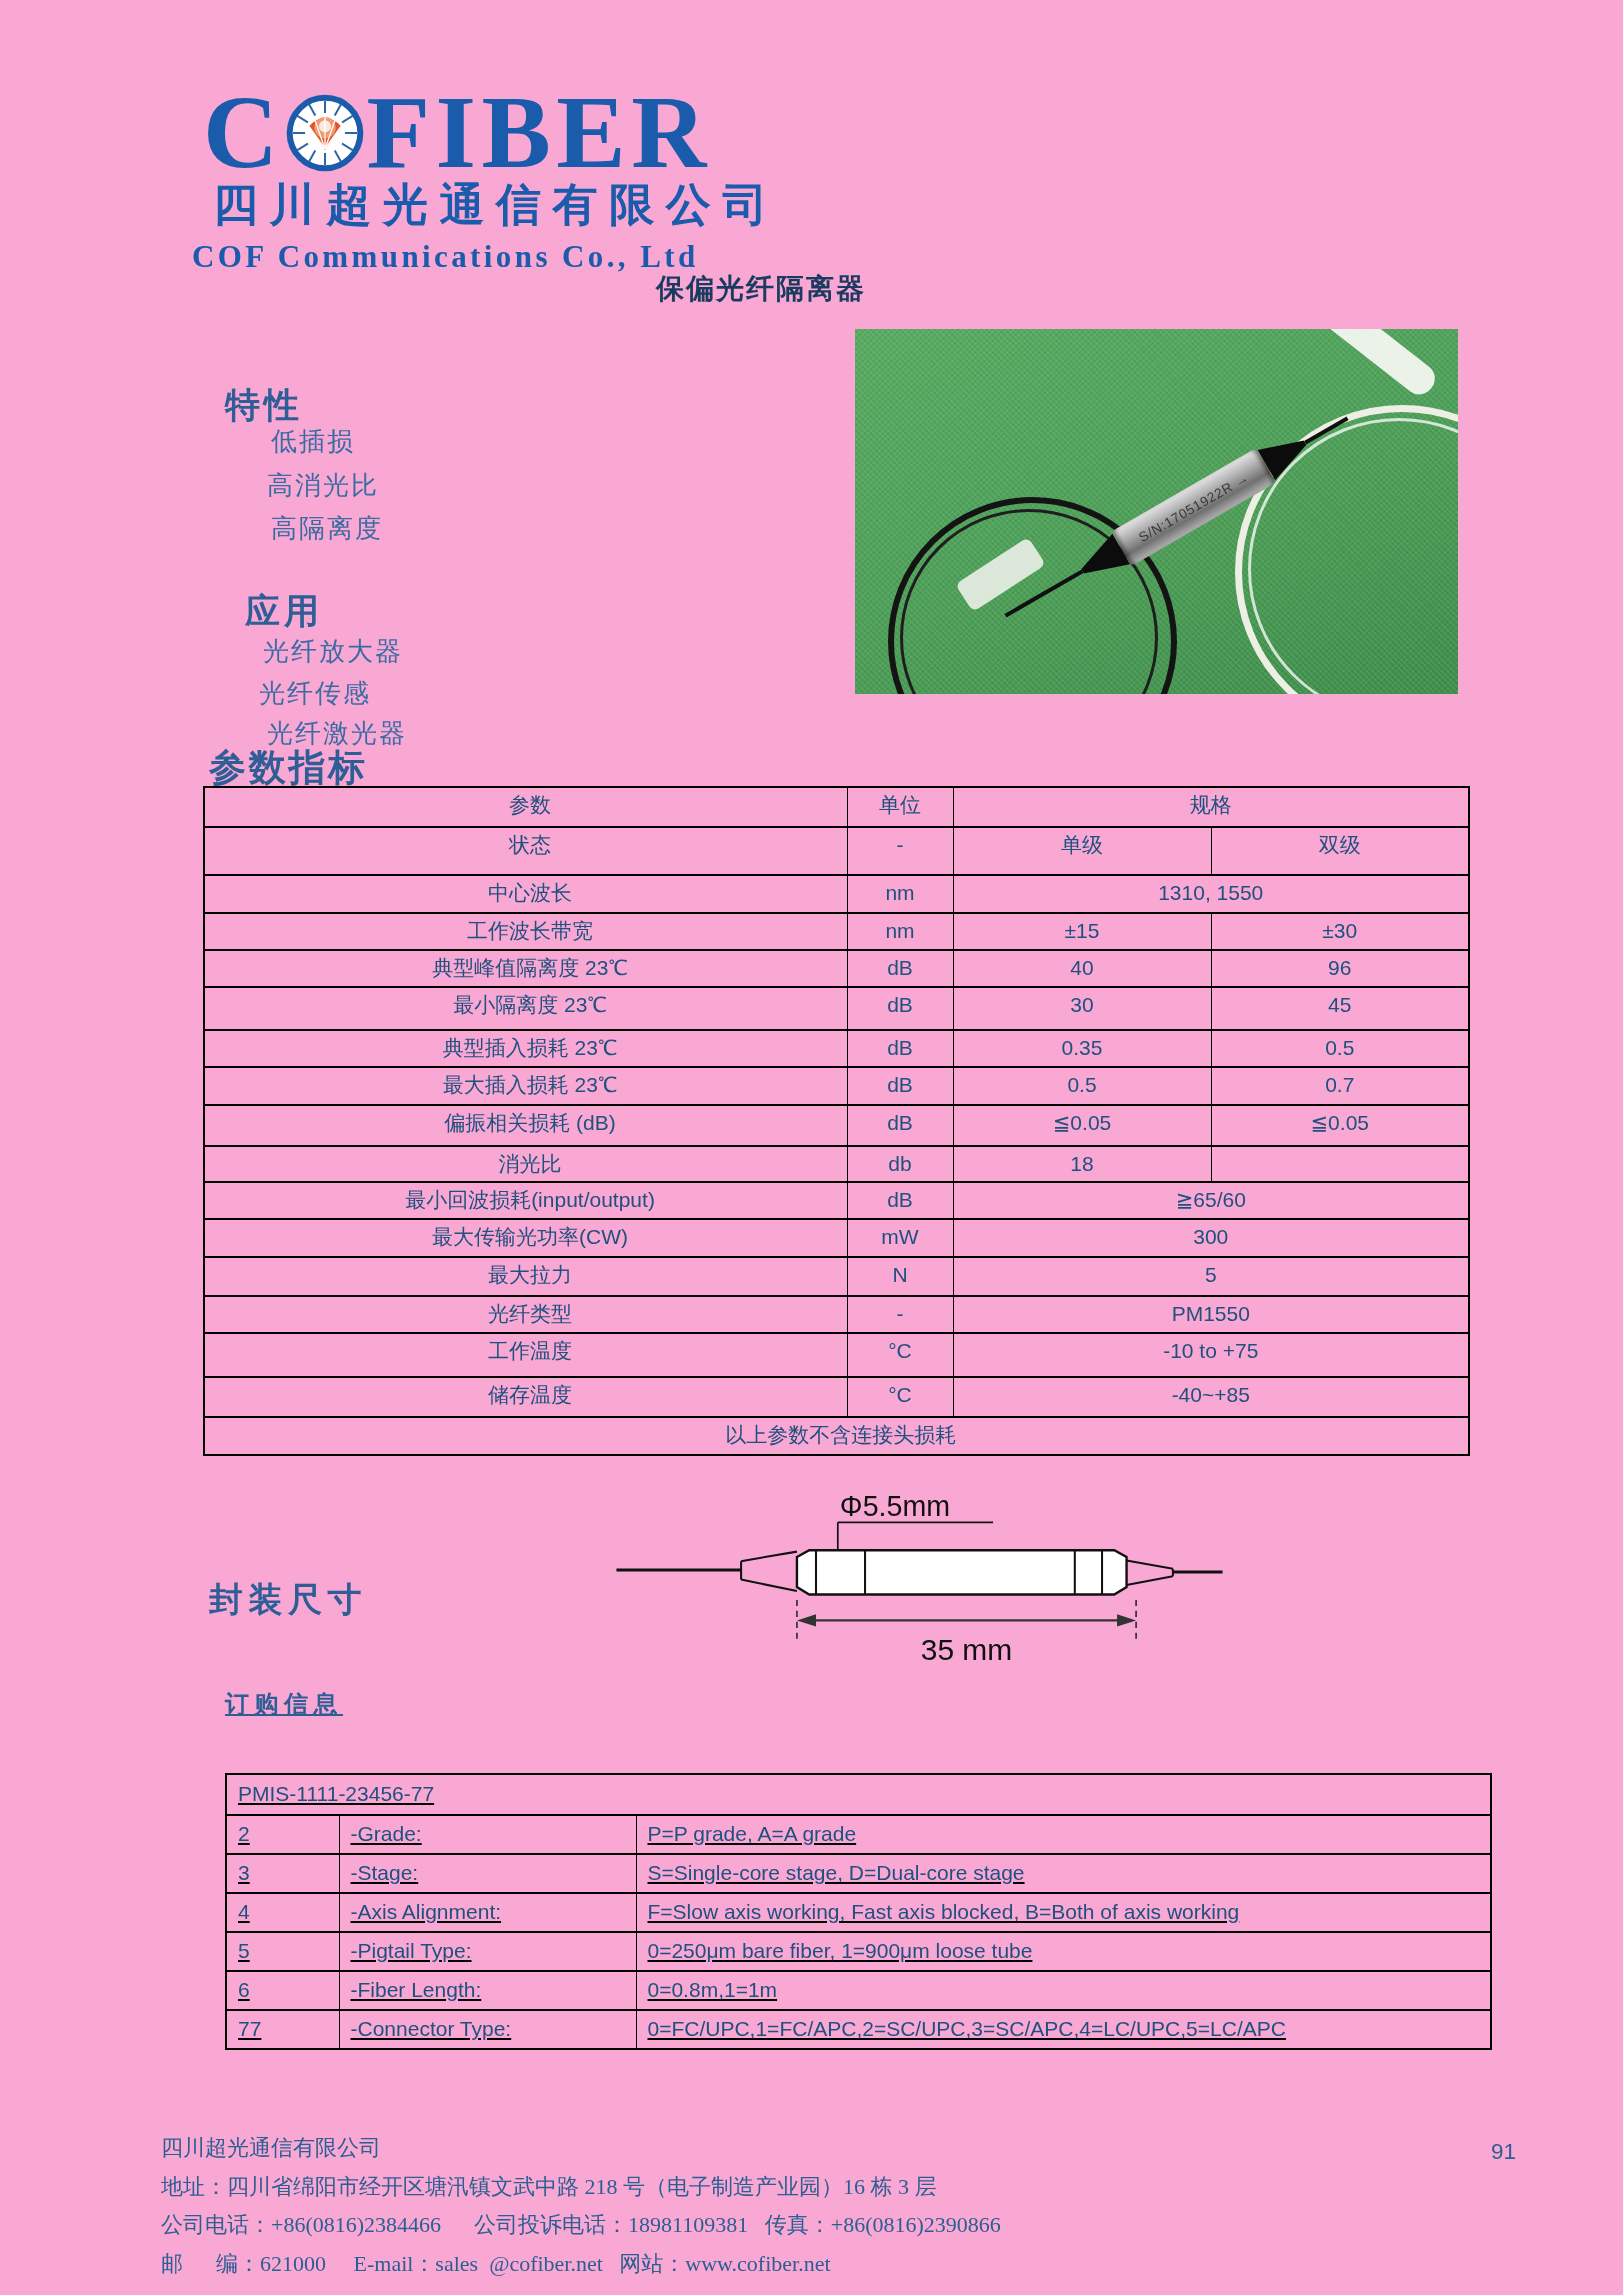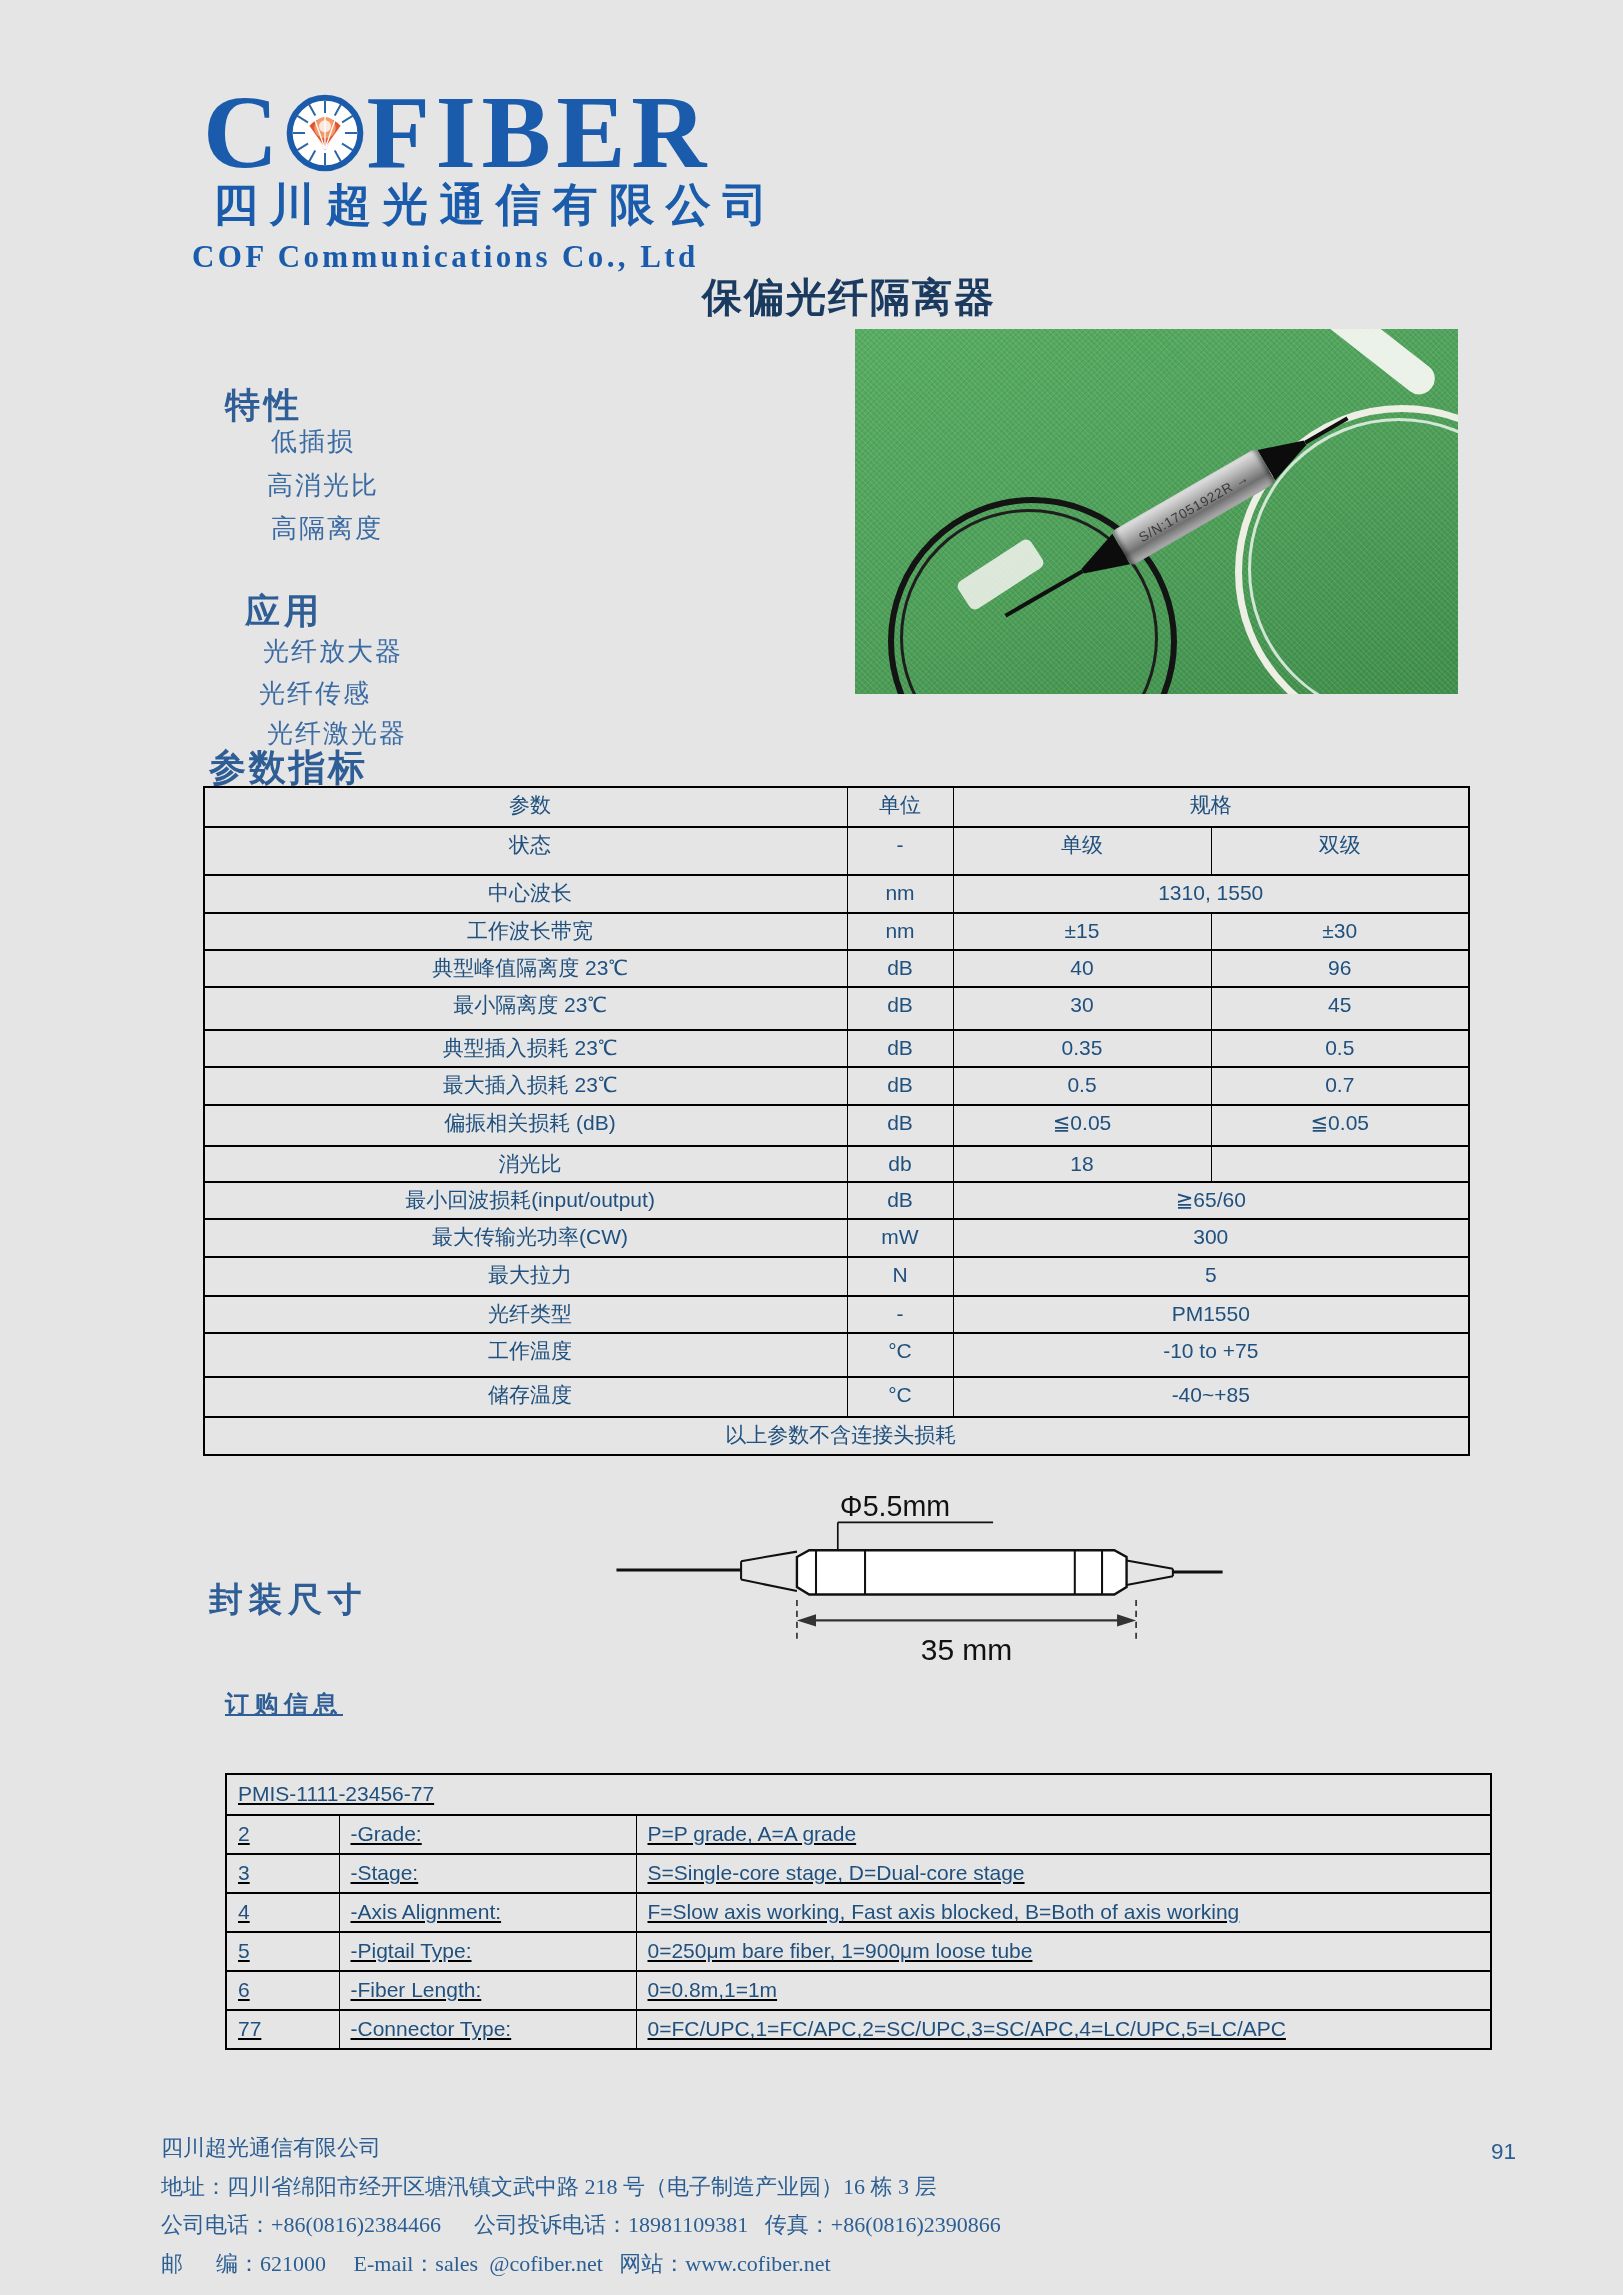--- a/index.html
+++ b/index.html
@@ -1,30 +1,30 @@
 <!DOCTYPE html>
 <html style="font-size:11px"><head>
 <meta charset="utf-8">
 <style>
   html,body{margin:0;padding:0;background:#ffffff;}
   body{width:1623px;height:2295px;position:relative;font-family:"Liberation Sans",sans-serif;}
-  .page{position:absolute;inset:0;background:#e5e5e5;overflow:hidden;}
+  .page{position:absolute;inset:0;background:#f9a8d4;overflow:hidden;}
 
   
   .brand{position:absolute;left:203px;top:80px;font-family:"Liberation Serif",serif;
          font-weight:bold;font-size:104px;line-height:1;color:#1a5cab;letter-spacing:5.5px;white-space:nowrap;}
   .brand .shell{display:inline-block;width:80px;height:80px;vertical-align:-5.5px;margin:0 1.4px;}
   .brand-cn{position:absolute;left:213px;top:181px;font-family:"Liberation Serif",serif;font-weight:bold;
             font-size:45px;line-height:1.1;color:#1a5cab;letter-spacing:11.6px;white-space:nowrap;}
   .brand-en{position:absolute;left:192px;top:240px;font-family:"Liberation Serif",serif;font-weight:bold;
             font-size:31px;line-height:1.1;color:#1a5cab;letter-spacing:3.4px;white-space:nowrap;}
 
   
-  .doc-title{position:absolute;left:656px;top:270px;font-size:40px;font-weight:bold;color:#1b3a5f;
-             letter-spacing:2px;white-space:nowrap;margin-left:46px;}
+  .doc-title{position:absolute;left:656px;top:270px;font-size:28px;font-weight:bold;color:#1b3a5f;
+             letter-spacing:2px;white-space:nowrap;}
 
   
   .sec-h{position:absolute;font-family:"Liberation Serif",serif;font-weight:bold;color:#2e5e95;
          white-space:nowrap;letter-spacing:4.1px;}
   .h-features{left:225px;top:382px;font-size:35px;}
   .h-apps{left:245px;top:588px;font-size:35px;}
   .h-params{left:209px;top:743px;font-size:37px;letter-spacing:2.7px;}
   .h-dim{left:209px;top:1577px;font-size:34px;letter-spacing:5.5px;}
   .h-order{left:225px;top:1688px;font-size:24px;letter-spacing:5.5px;text-decoration:underline;}
   .b-item{position:absolute;font-family:"Liberation Serif",serif;color:#3a6ba3;font-size:26px;

